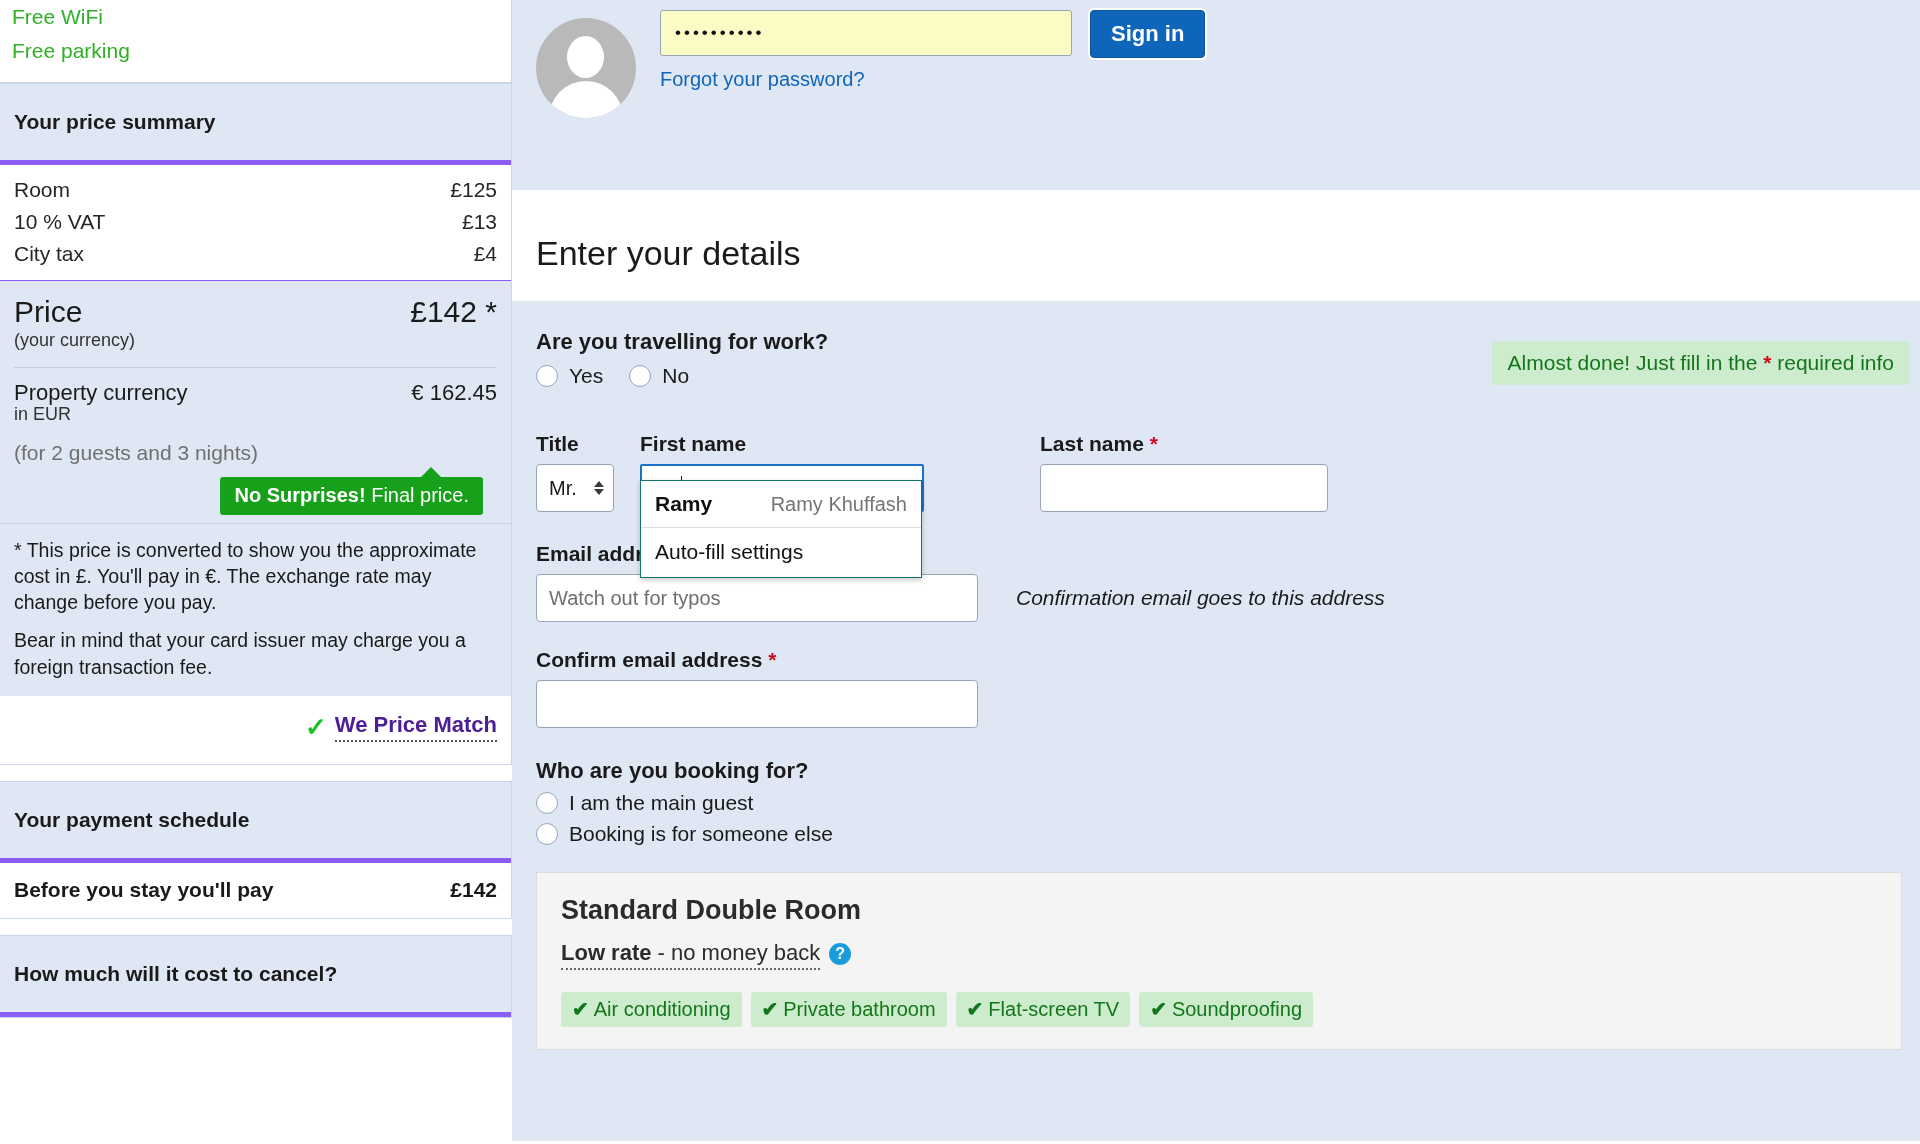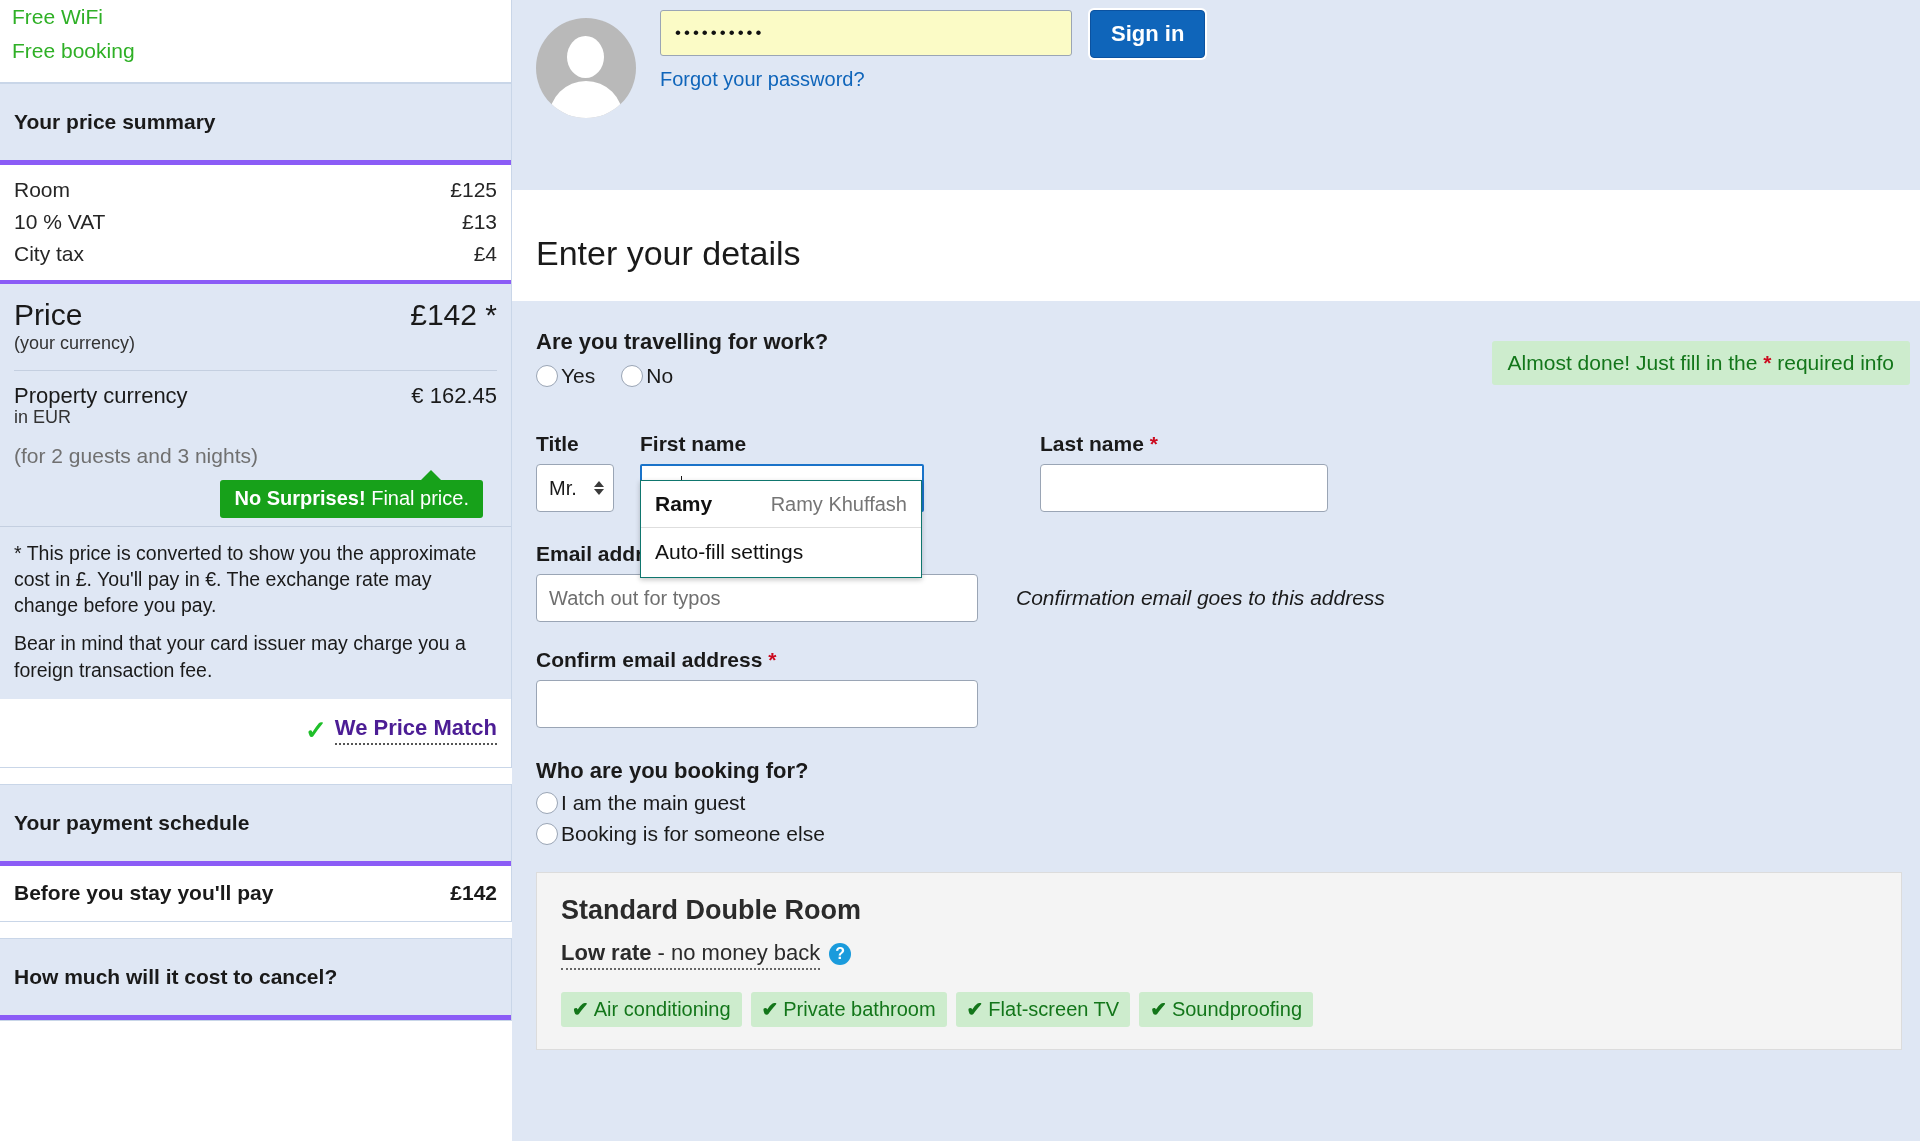--- a/index.html
+++ b/index.html
@@ -53,21 +53,21 @@
     justify-content: space-between;
     align-items: baseline;
     padding: 4px 14px;
     font-size: 21px;
   }
   .row.first { padding-top: 13px; }
   .row.last { padding-bottom: 14px; }
 
   .price-block {
     background: #dfe7f4;
-    border-top: 4px solid #8b5cf6;
+    border-top: 1px solid #8b5cf6;
     padding: 14px 14px 0 14px;
   }
   .price-main {
     display: flex;
     justify-content: space-between;
     align-items: baseline;
   }
   .price-label { font-size: 30px; color: #1a1a1a; }
   .price-value { font-size: 30px; color: #1a1a1a; }
   .price-sub { font-size: 18px; color: #333; margin-top: 1px; }
@@ -207,21 +207,21 @@
   }
 
   .form-panel {
     background: #dfe7f4;
     padding: 28px 0 0 24px;
     position: relative;
     min-height: 840px;
   }
   .q-label { font-size: 22px; font-weight: bold; color: #1a1a1a; }
   .radio-row { display: flex; align-items: center; gap: 26px; margin-top: 9px; }
-  .radio-item { display: flex; align-items: center; gap: 3px; cursor: pointer; }
+  .radio-item { display: flex; align-items: center; gap: 11px; cursor: pointer; }
   .radio {
     width: 22px; height: 22px;
     border-radius: 50%;
     background: #fff;
     border: 1px solid #9aa5b5;
     flex: 0 0 22px;
   }
   .radio-label { font-size: 21px; color: #1a1a1a; }
 
   .alert {
@@ -356,21 +356,21 @@
 </style>
 </head>
 <body>
 
 <div class="page">
 
   <div class="sidebar">
 
     <div class="amenities">
       <div class="amen-line">Free WiFi</div>
-      <div class="amen-line">Free booking</div>
+      <div class="amen-line">Free parking</div>
     </div>
 
     <div class="card">
       <div class="sec-head">Your price summary</div>
 
       <div class="row first">
         <span>Room</span>
         <span>£125</span>
       </div>
       <div class="row">

